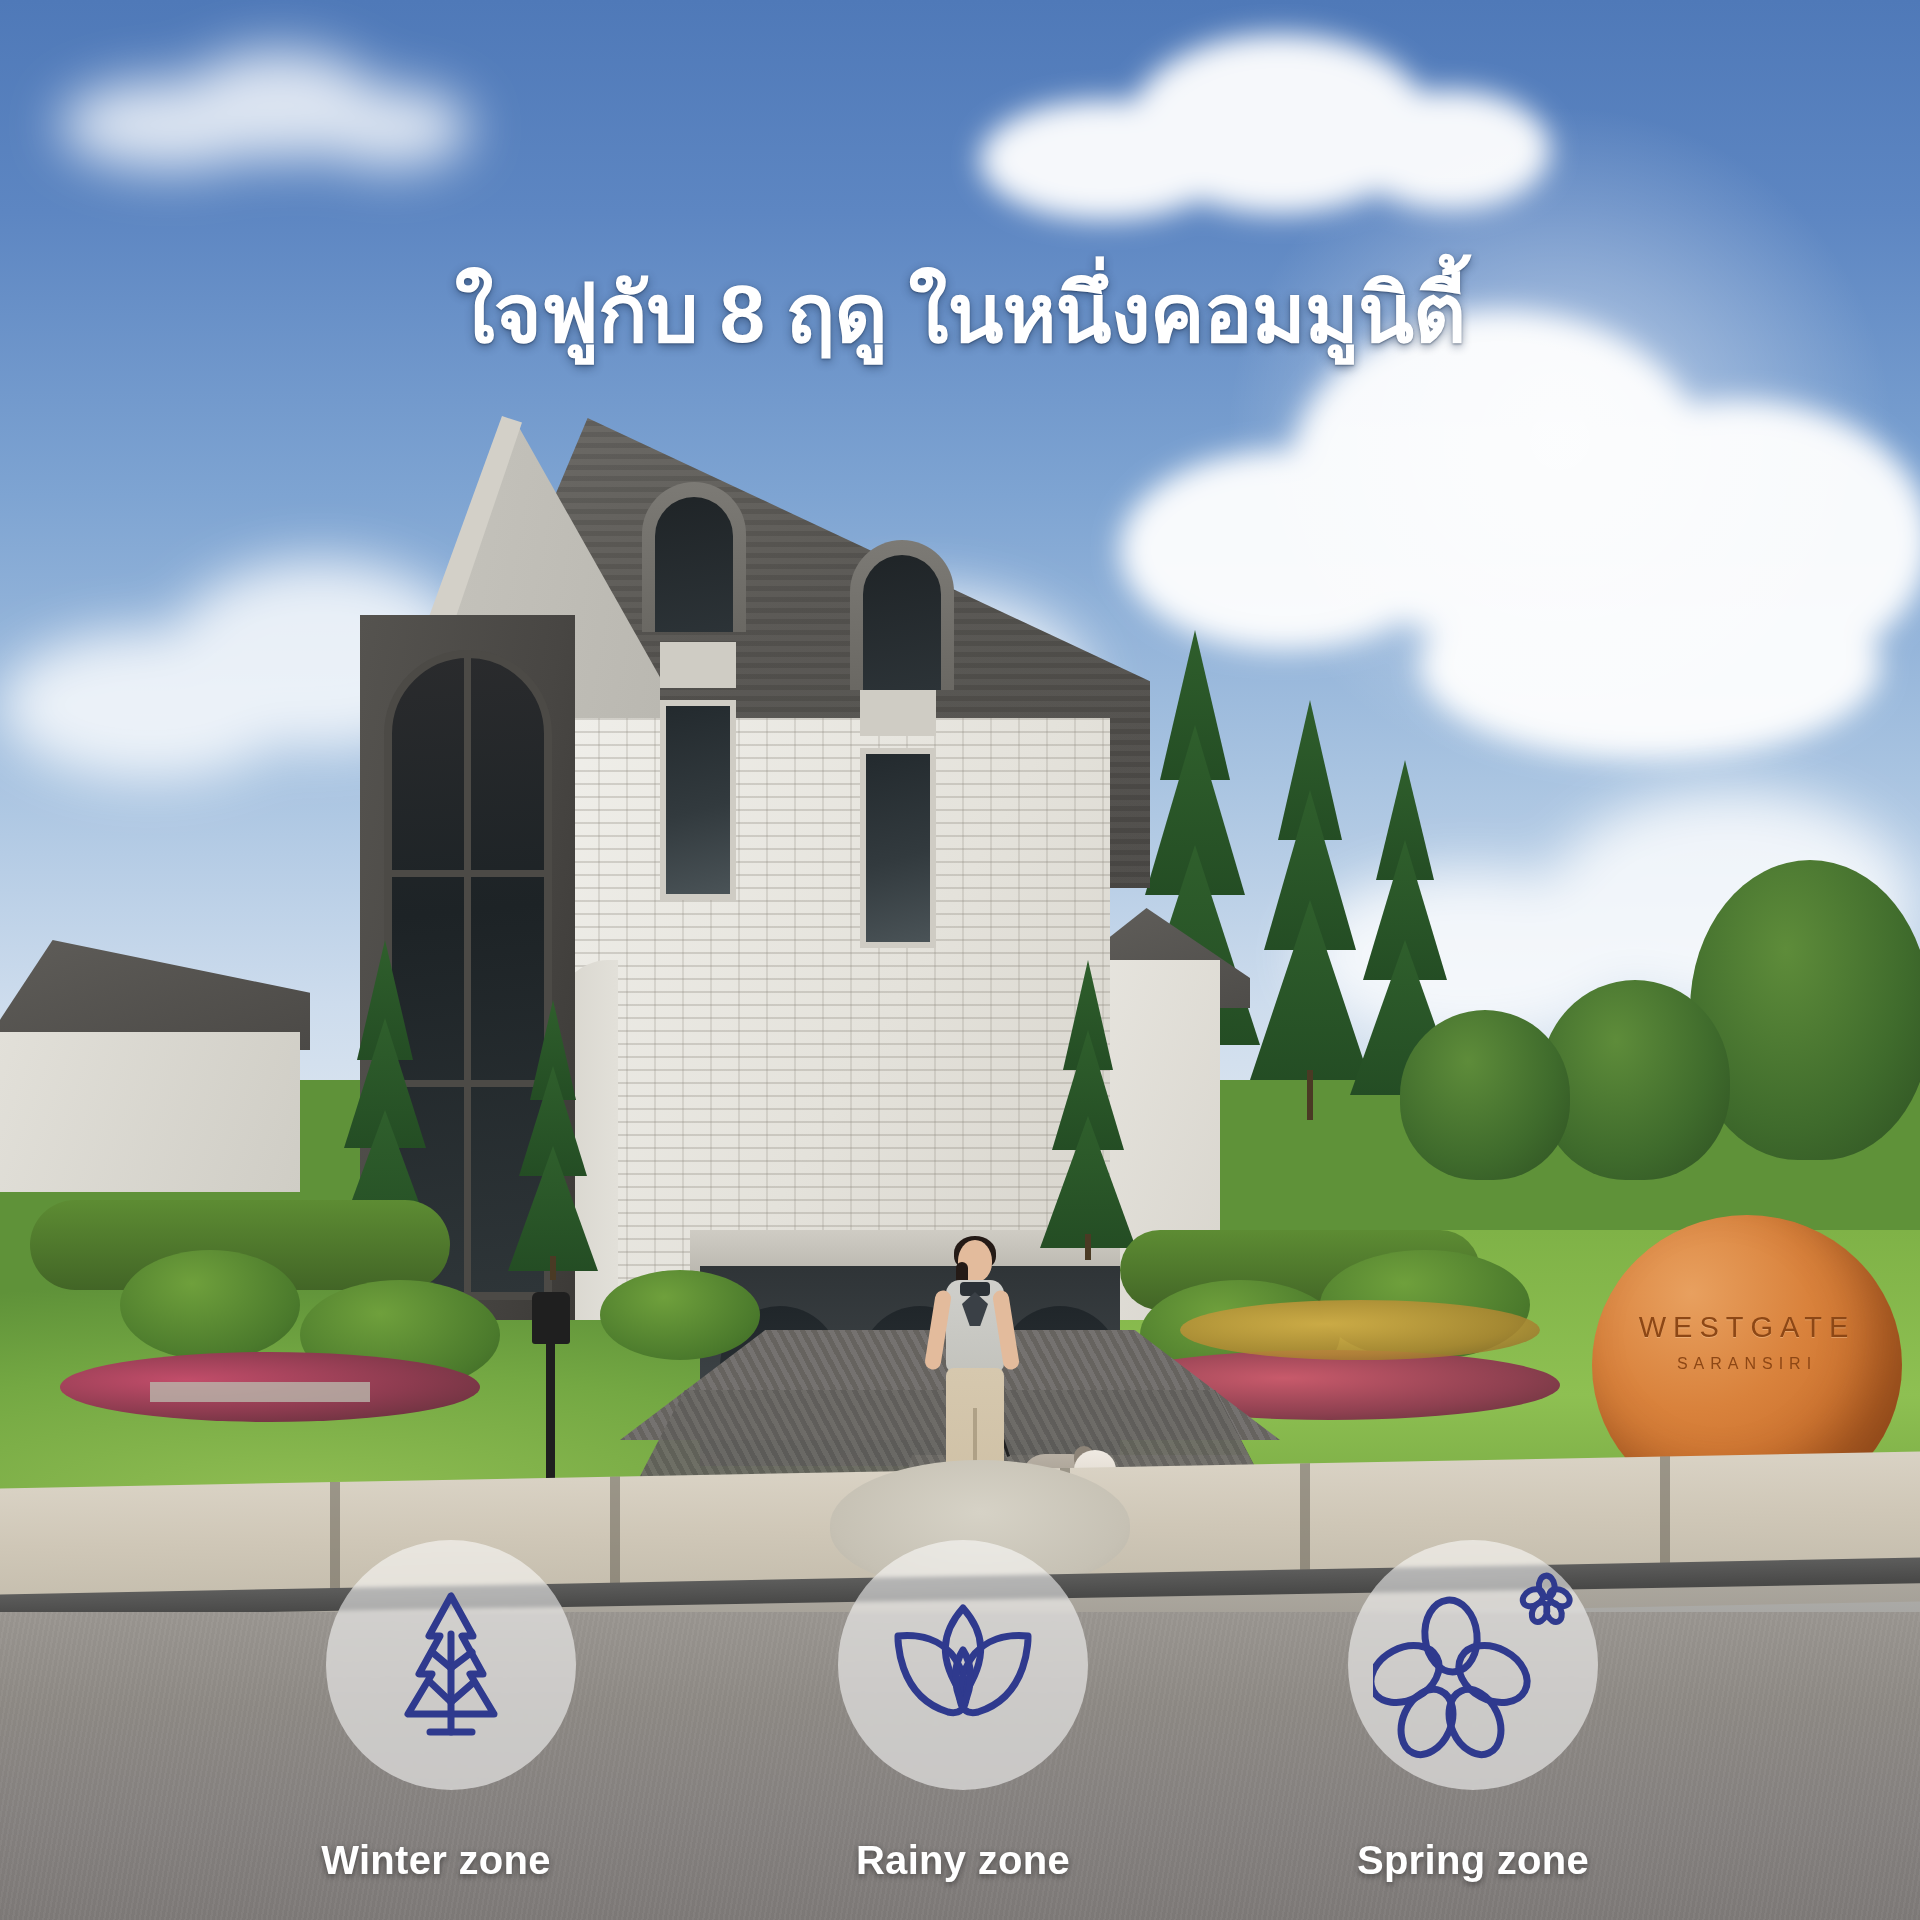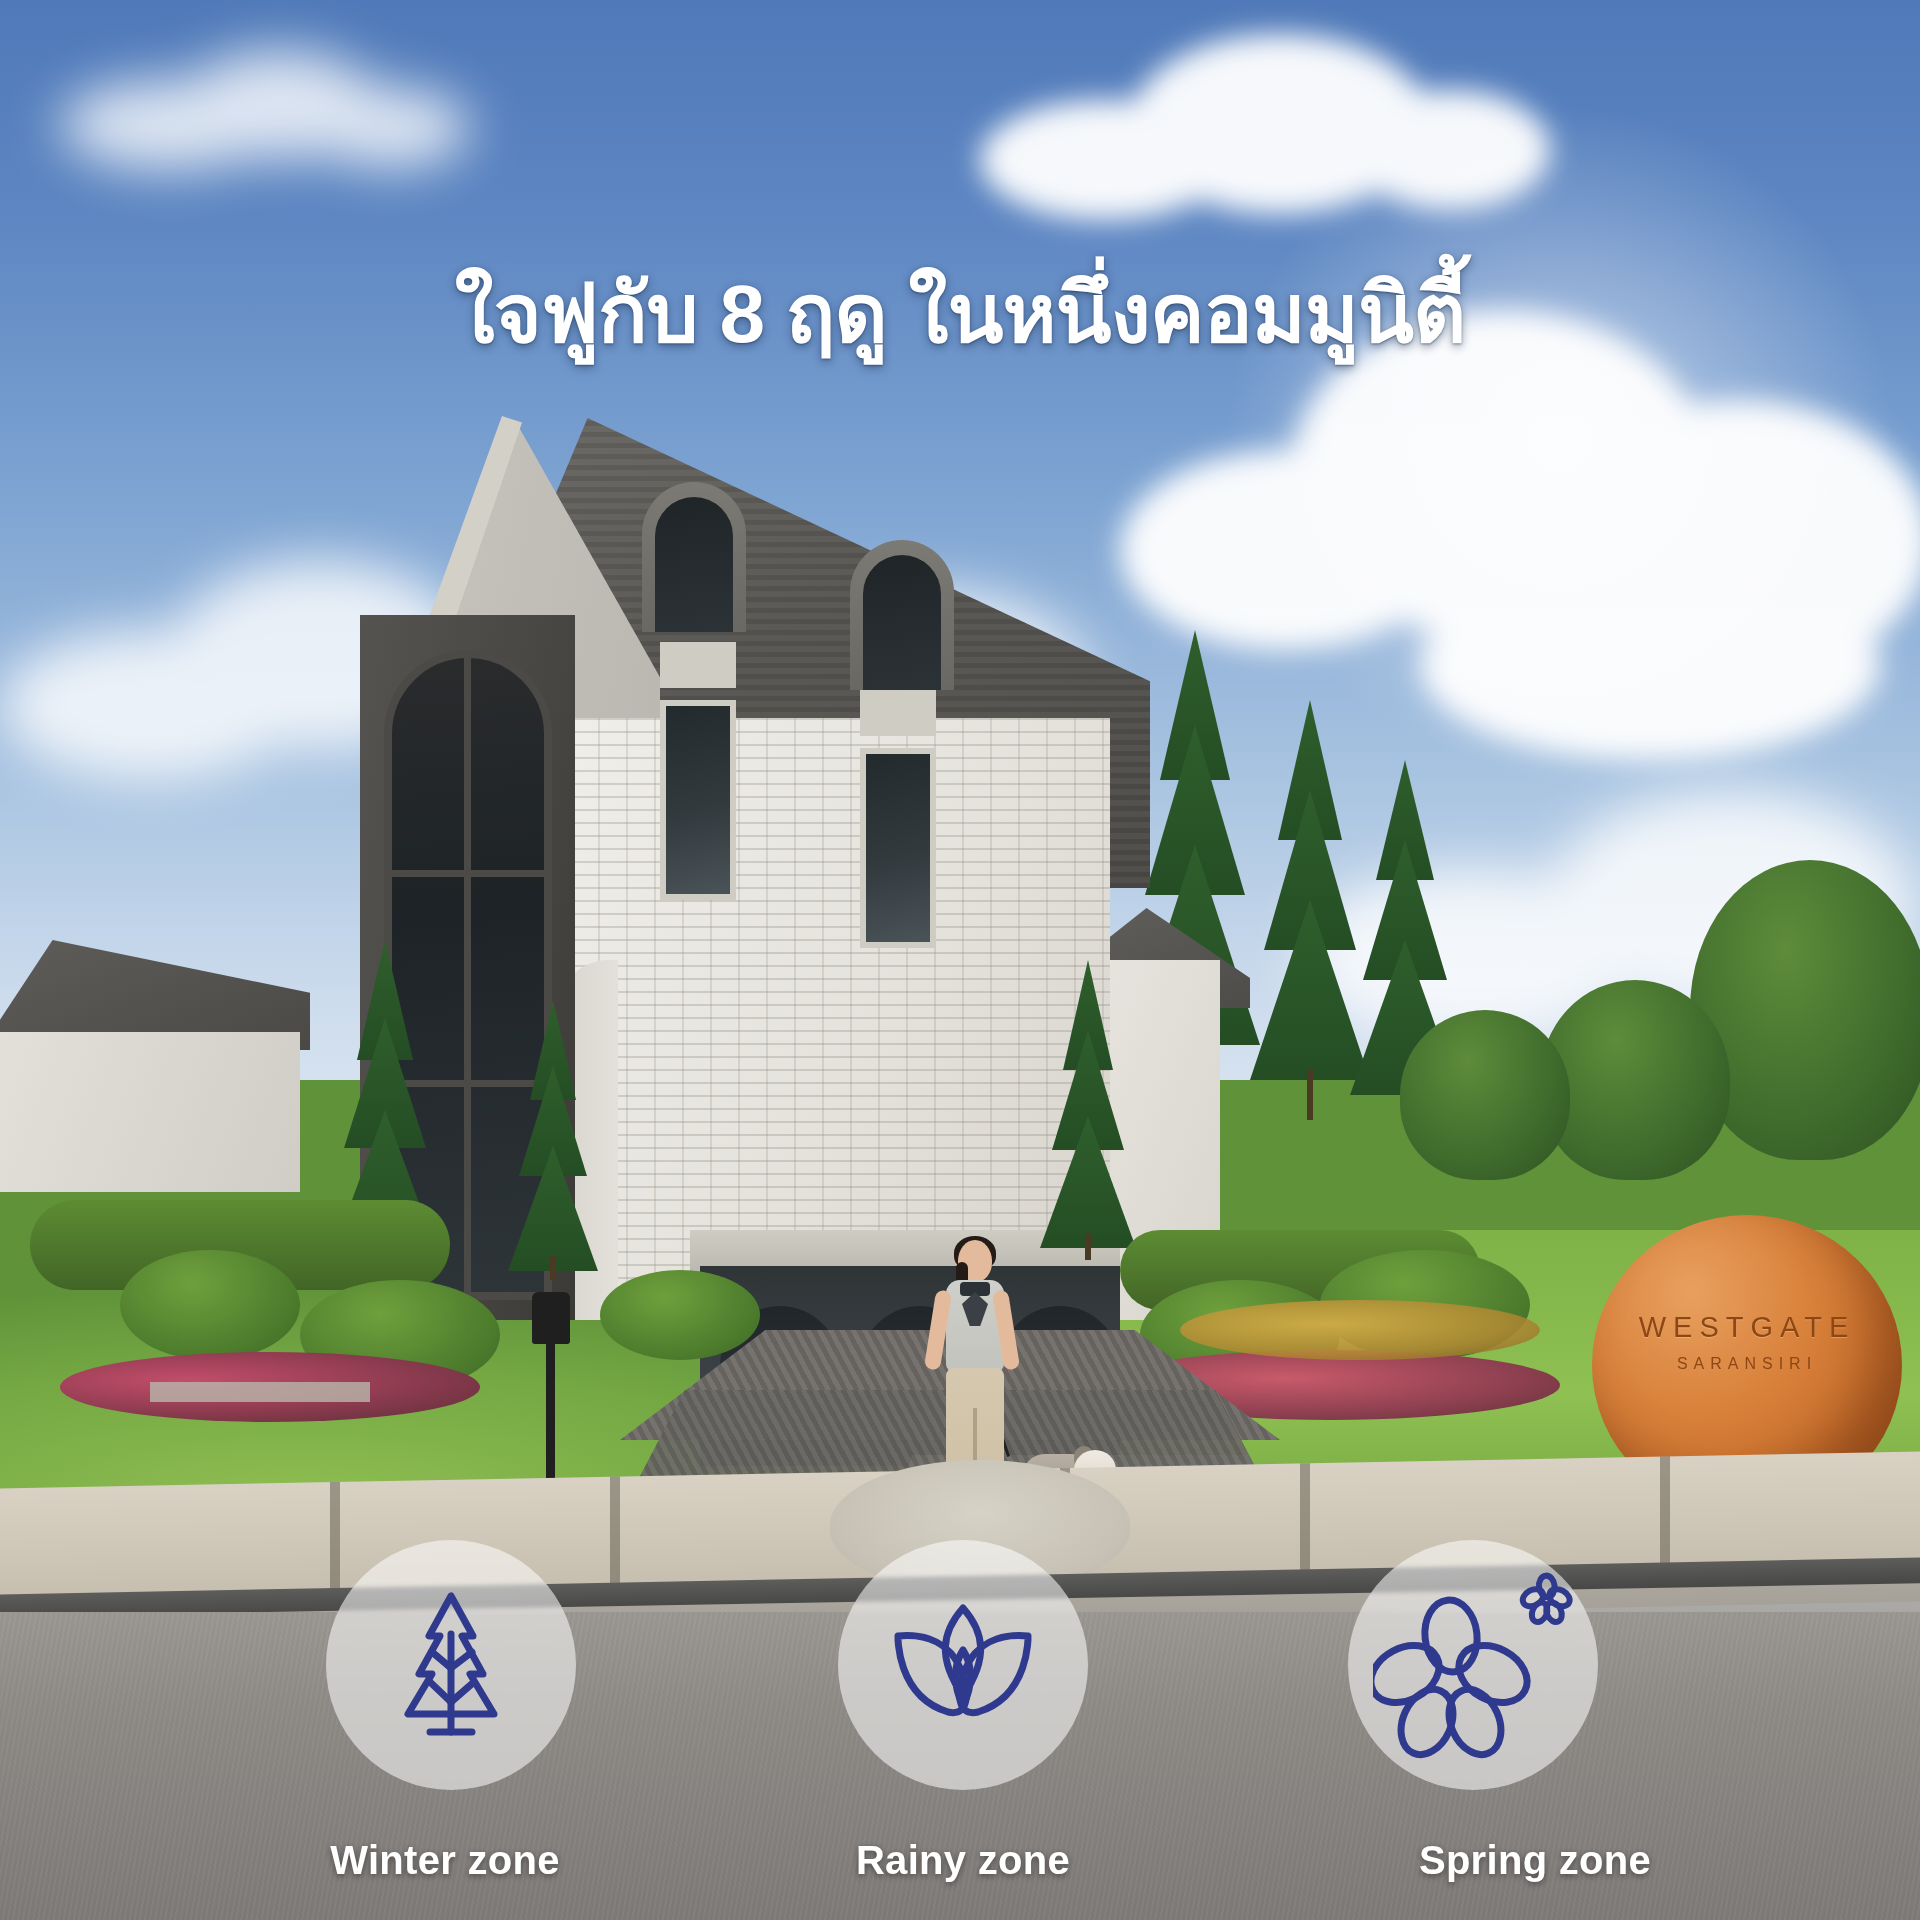--- a/index.html
+++ b/index.html
@@ -534,17 +534,17 @@
           <ellipse cx="86" cy="48" rx="26" ry="36" transform="rotate(-6 86 48)"></ellipse>
           <ellipse cx="40" cy="86" rx="26" ry="36" transform="rotate(62 40 86)"></ellipse>
           <ellipse cx="128" cy="86" rx="26" ry="36" transform="rotate(-62 128 86)"></ellipse>
           <ellipse cx="62" cy="134" rx="24" ry="34" transform="rotate(24 62 134)"></ellipse>
           <ellipse cx="110" cy="134" rx="24" ry="34" transform="rotate(-24 110 134)"></ellipse>
         </g>
       </svg>
     </div>
   </div>
 
-  <div class="zonelabel" style="left:235px;top:1838px;">Winter zone</div>
+  <div class="zonelabel" style="left:226px;top:1838px;">Winter zone</div>
   <div class="zonelabel" style="left:753px;top:1838px;">Rainy zone</div>
-  <div class="zonelabel" style="left:1325px;top:1838px;">Spring zone</div>
+  <div class="zonelabel" style="left:1263px;top:1838px;">Spring zone</div>
 
 </div>
 
 </body></html>

